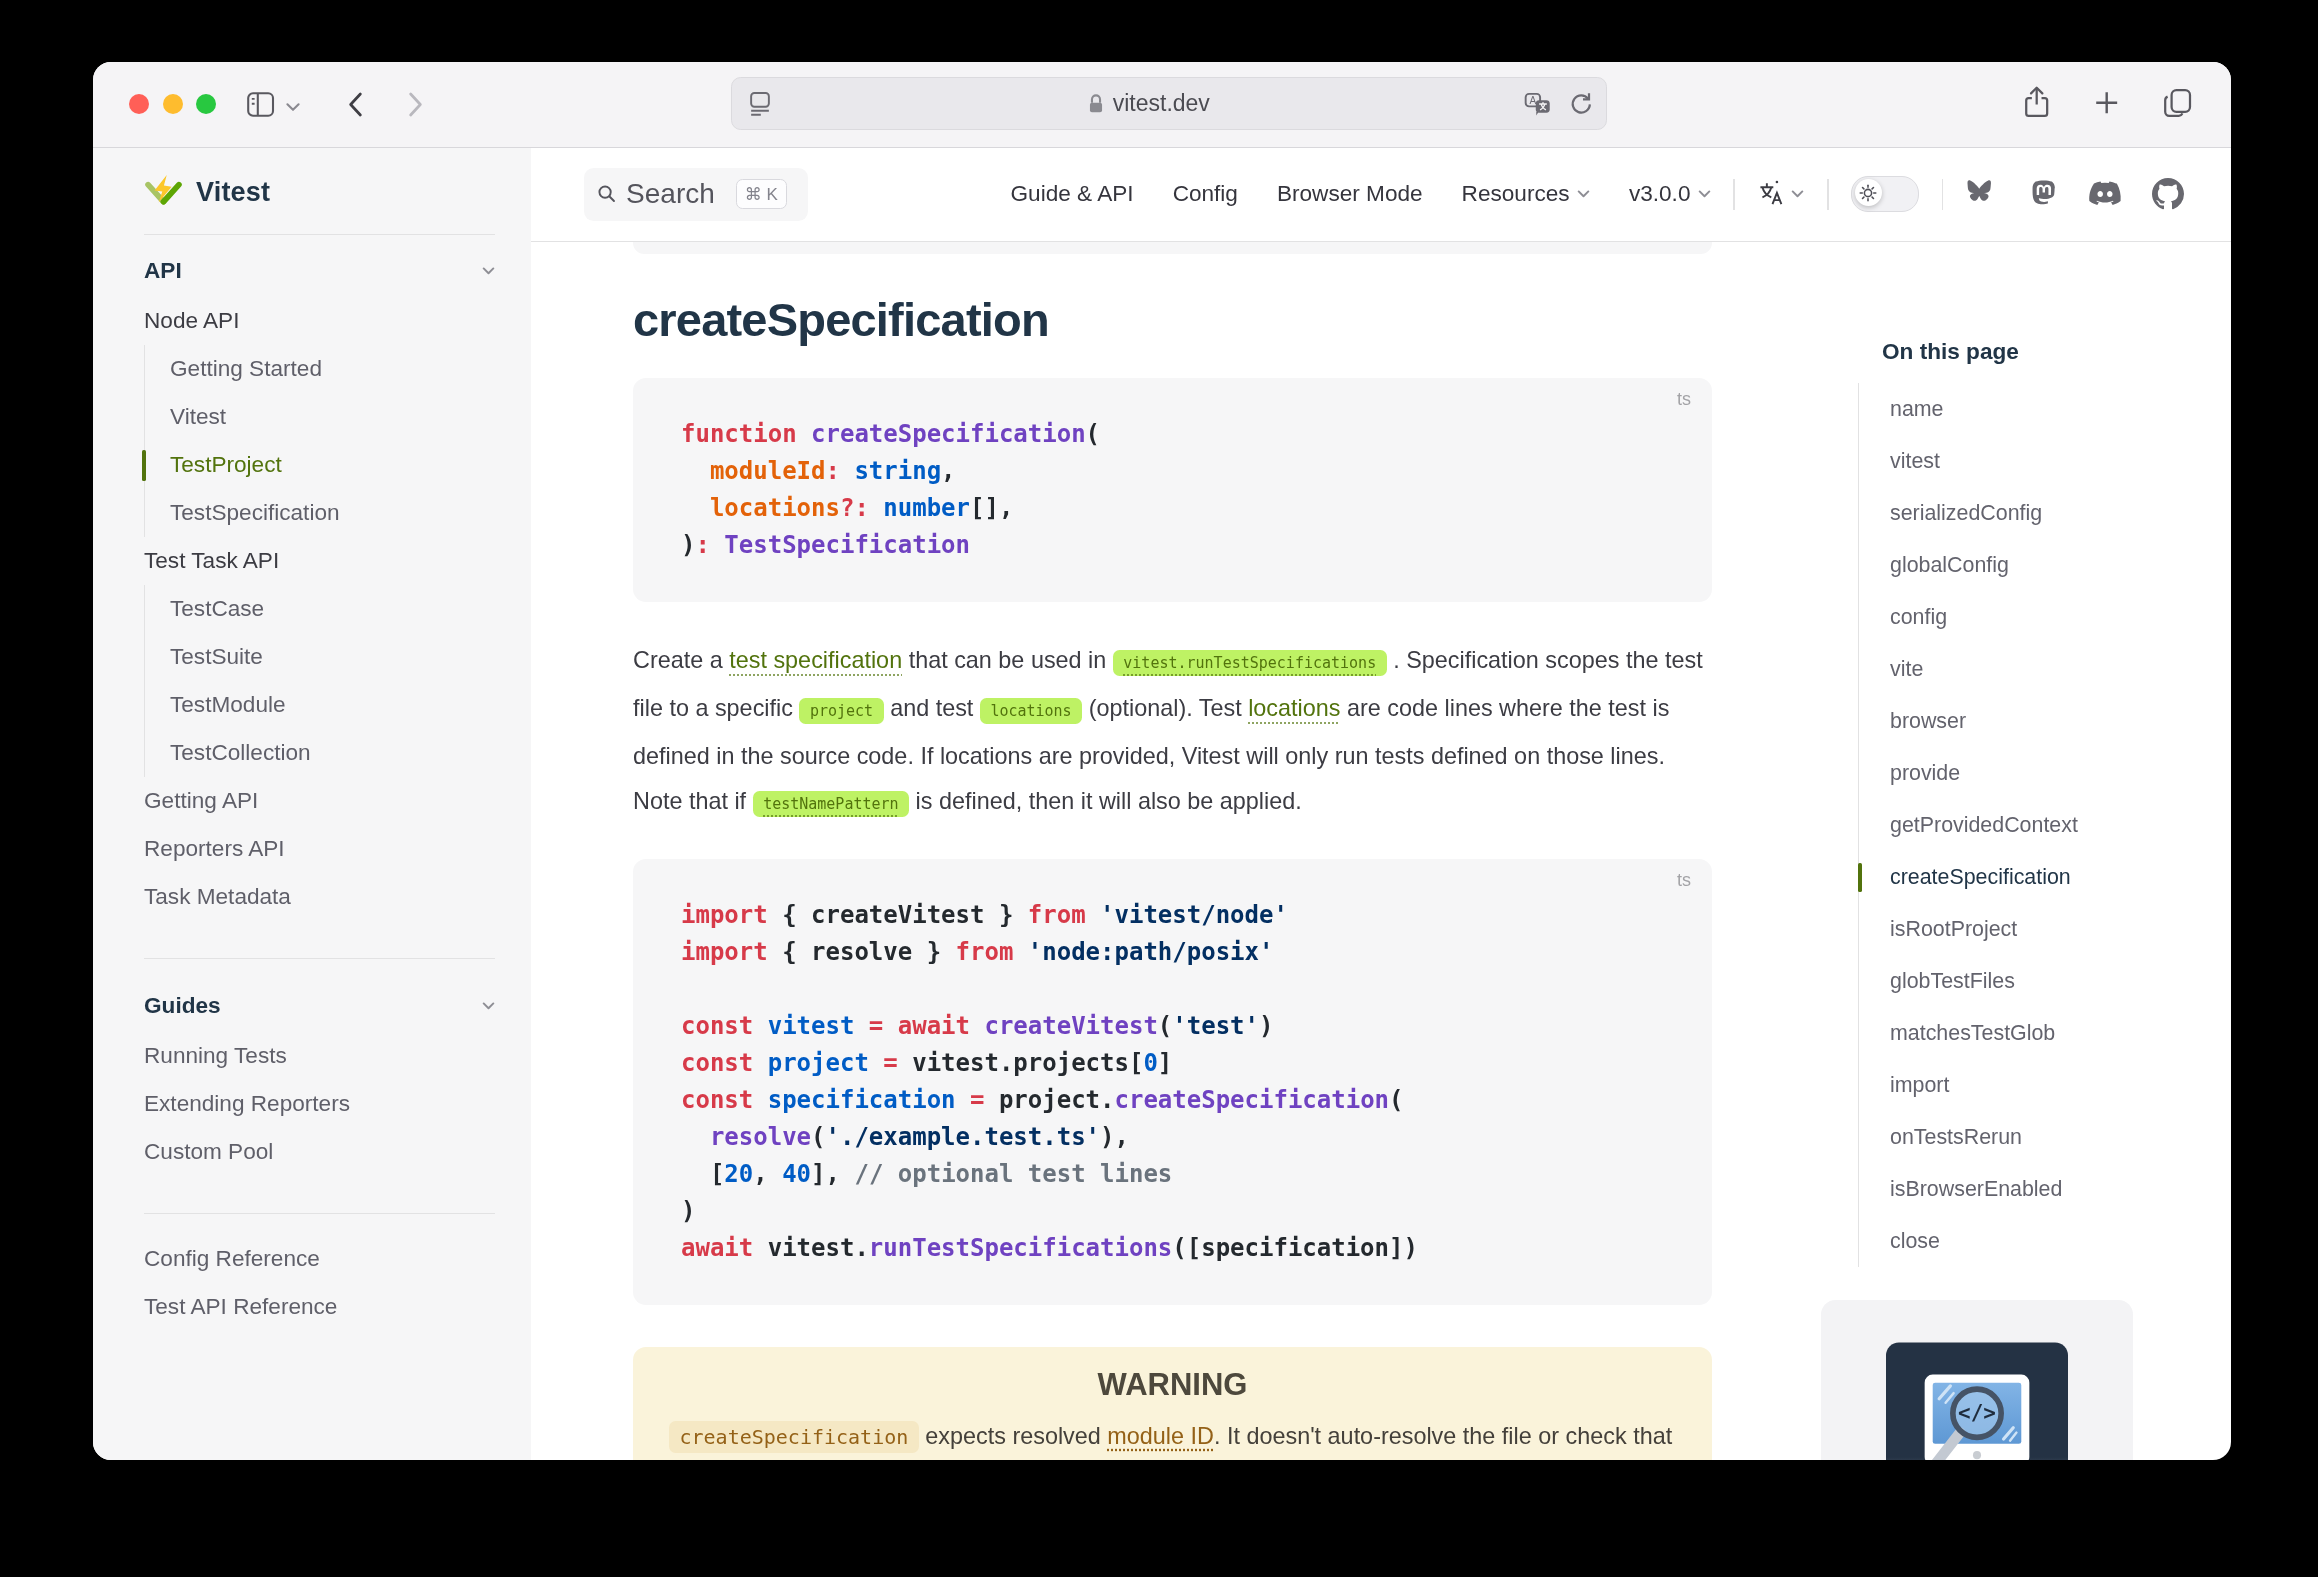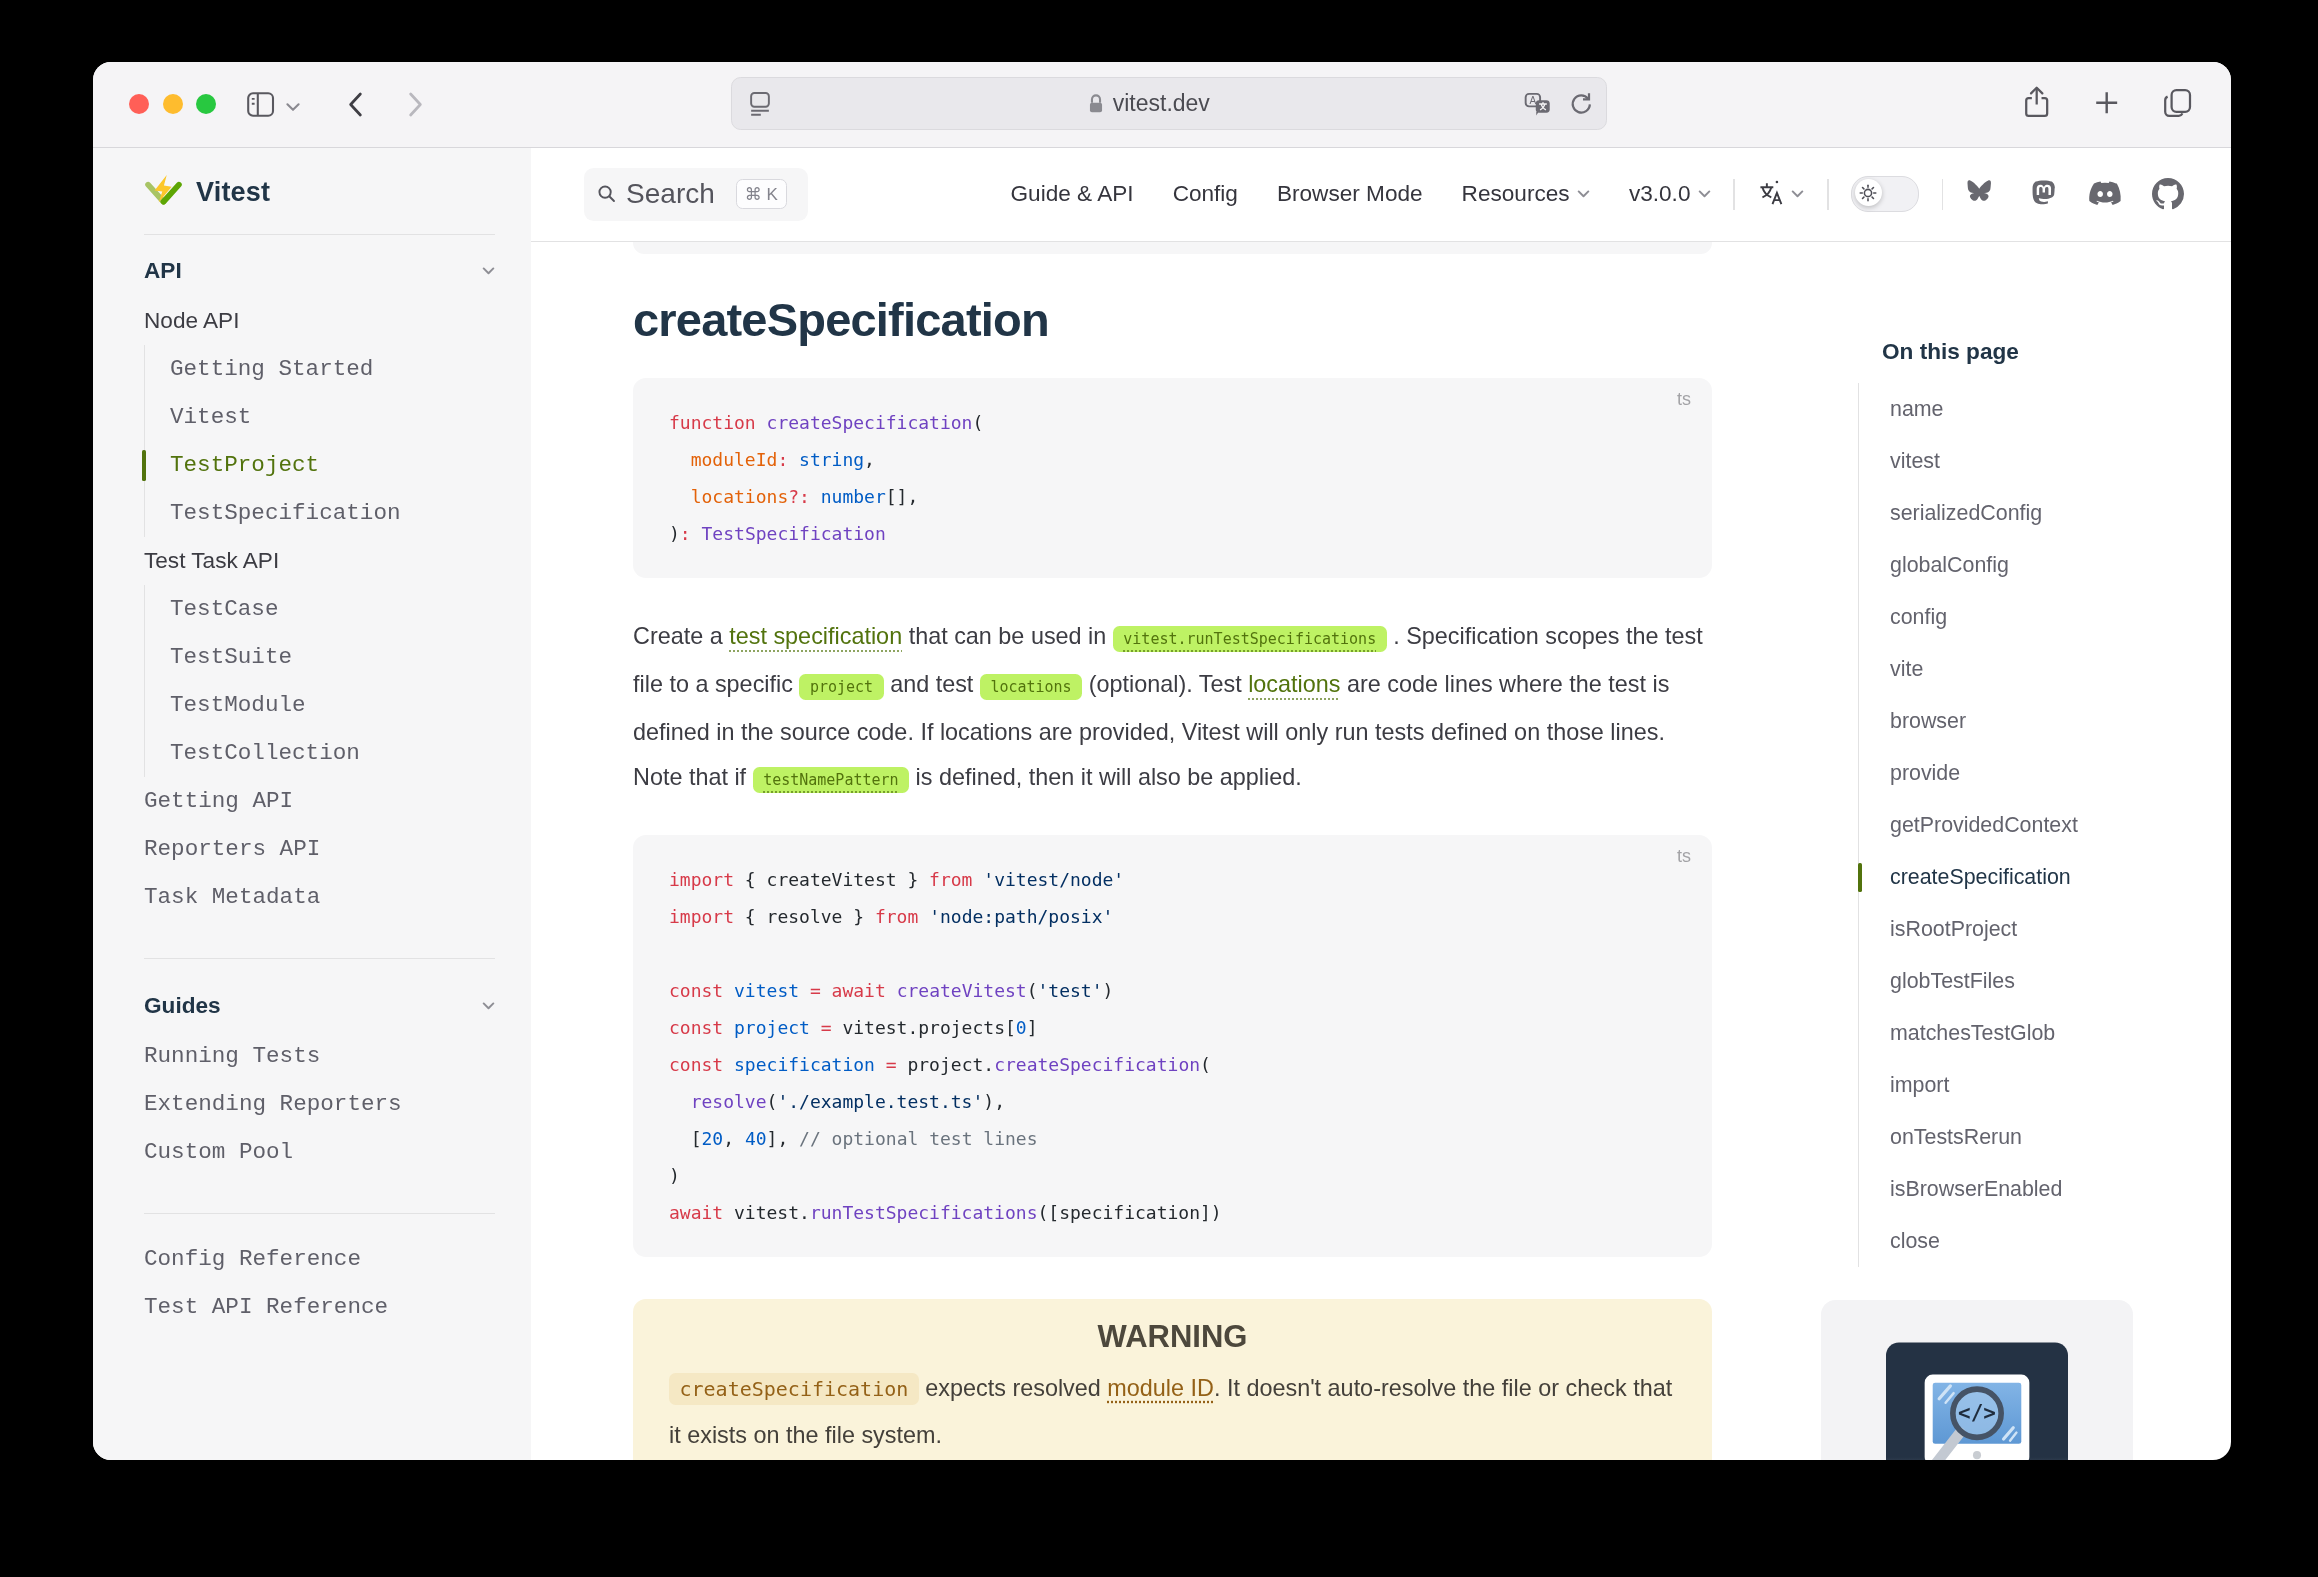--- a/index.html
+++ b/index.html
@@ -24,21 +24,21 @@
   
   .sidebar{position:absolute;left:0;top:85px;bottom:0;width:438px;background:#f6f6f7;
            padding:22.6px 36px 0 51px;box-sizing:border-box;z-index:4;}
   .logo-row{display:flex;align-items:center;gap:13px;height:45px;}
   .logo-text{font-size:27px;font-weight:bold;color:#213547;letter-spacing:0.2px;}
   .logo-divider{height:1.2px;background:#e2e2e3;margin-top:19.4px;}
   .sb-header{display:flex;justify-content:space-between;align-items:center;height:52px;
              font-size:22.6px;font-weight:700;color:#213547;margin-top:9.7px;cursor:pointer;}
   .sb-group-label{height:48px;line-height:48px;font-size:22.6px;font-weight:500;color:#3c3c43;}
   .sb-sub{border-left:1.6px solid #e2e2e3;padding-left:25px;}
-  .sb-item,.sb-link{position:relative;height:48px;line-height:48px;font-size:22.6px;color:#5f5f69;cursor:pointer;font-family:Liberation Mono, monospace;}
+  .sb-item,.sb-link{position:relative;height:48px;line-height:48px;font-size:22.6px;color:#5f5f69;cursor:pointer;}
   .sb-item.active{color:#52730d;font-weight:500;}
   .sb-item.active .marker{position:absolute;left:-28px;top:9px;width:4px;height:31px;
                           background:#52730d;border-radius:1.6px;}
   .sb-divider{height:1.2px;background:#e2e2e3;margin:37px 0 21px;}
   
   .navbar{position:absolute;left:438px;top:85px;right:0;height:95px;background:#fff;
           border-bottom:1.2px solid #e2e2e3;display:flex;align-items:center;
           padding:0 47px 0 53px;box-sizing:border-box;z-index:4;}
   .search{display:flex;align-items:center;width:224px;height:53px;background:#f6f6f7;
           border-radius:9.7px;padding:0 13px;box-sizing:border-box;gap:9.7px;cursor:pointer;}
@@ -56,21 +56,21 @@
         box-shadow:0 1.6px 4.8px rgba(0,0,0,.22);display:flex;align-items:center;justify-content:center;}
   .socials{display:flex;align-items:center;gap:29px;}
   .soc{cursor:pointer;display:flex;}
   
   .content{position:absolute;left:540px;top:180px;width:1079px;z-index:1;}
   .code-tail{height:12px;background:#f6f6f7;border-radius:0 0 11.3px 11.3px;margin-bottom:39px;}
   h1.page-title{margin:0 0 32px;font-size:47px;line-height:53px;font-weight:700;color:#213547;
                 letter-spacing:-0.8px;}
   .codeblock{position:relative;background:#f6f6f7;border-radius:13px;padding:26px 36px;}
   .codeblock .lang{position:absolute;top:11.3px;right:21px;font-size:18px;color:rgba(60,60,67,.45);}
-  .codeblock pre{margin:0;font-family:"DejaVu Sans Mono",monospace;font-size:18px;}
+  .codeblock pre{margin:12px;font-family:"DejaVu Sans Mono",monospace;font-size:24px;font-weight:bold;}
   .cl{height:37px;line-height:37px;white-space:pre;}
   .tk-k{color:#d73a49}.tk-fn{color:#6f42c1}.tk-v{color:#005cc5}.tk-n{color:#005cc5}
   .tk-s{color:#032f62}.tk-p{color:#24292e}.tk-prm{color:#e36209}.tk-c{color:#6a737d}
   #code1{margin-bottom:36px;}
   .para{font-size:23.4px;line-height:45px;color:#3c3c43;margin:0 0 32px;}
   .ilink{color:#52730d;text-decoration:underline dotted;text-decoration-color:rgba(82,115,13,.65);
          text-underline-offset:5.7px;text-decoration-thickness:1.6px;cursor:pointer;}
   .ic{font-family:"DejaVu Sans Mono",monospace;font-size:15px;background:#bef264;border-radius:6.5px;
       padding:4px 10.5px;color:#52730d;white-space:nowrap;}
   #code2{margin-bottom:42px;}

